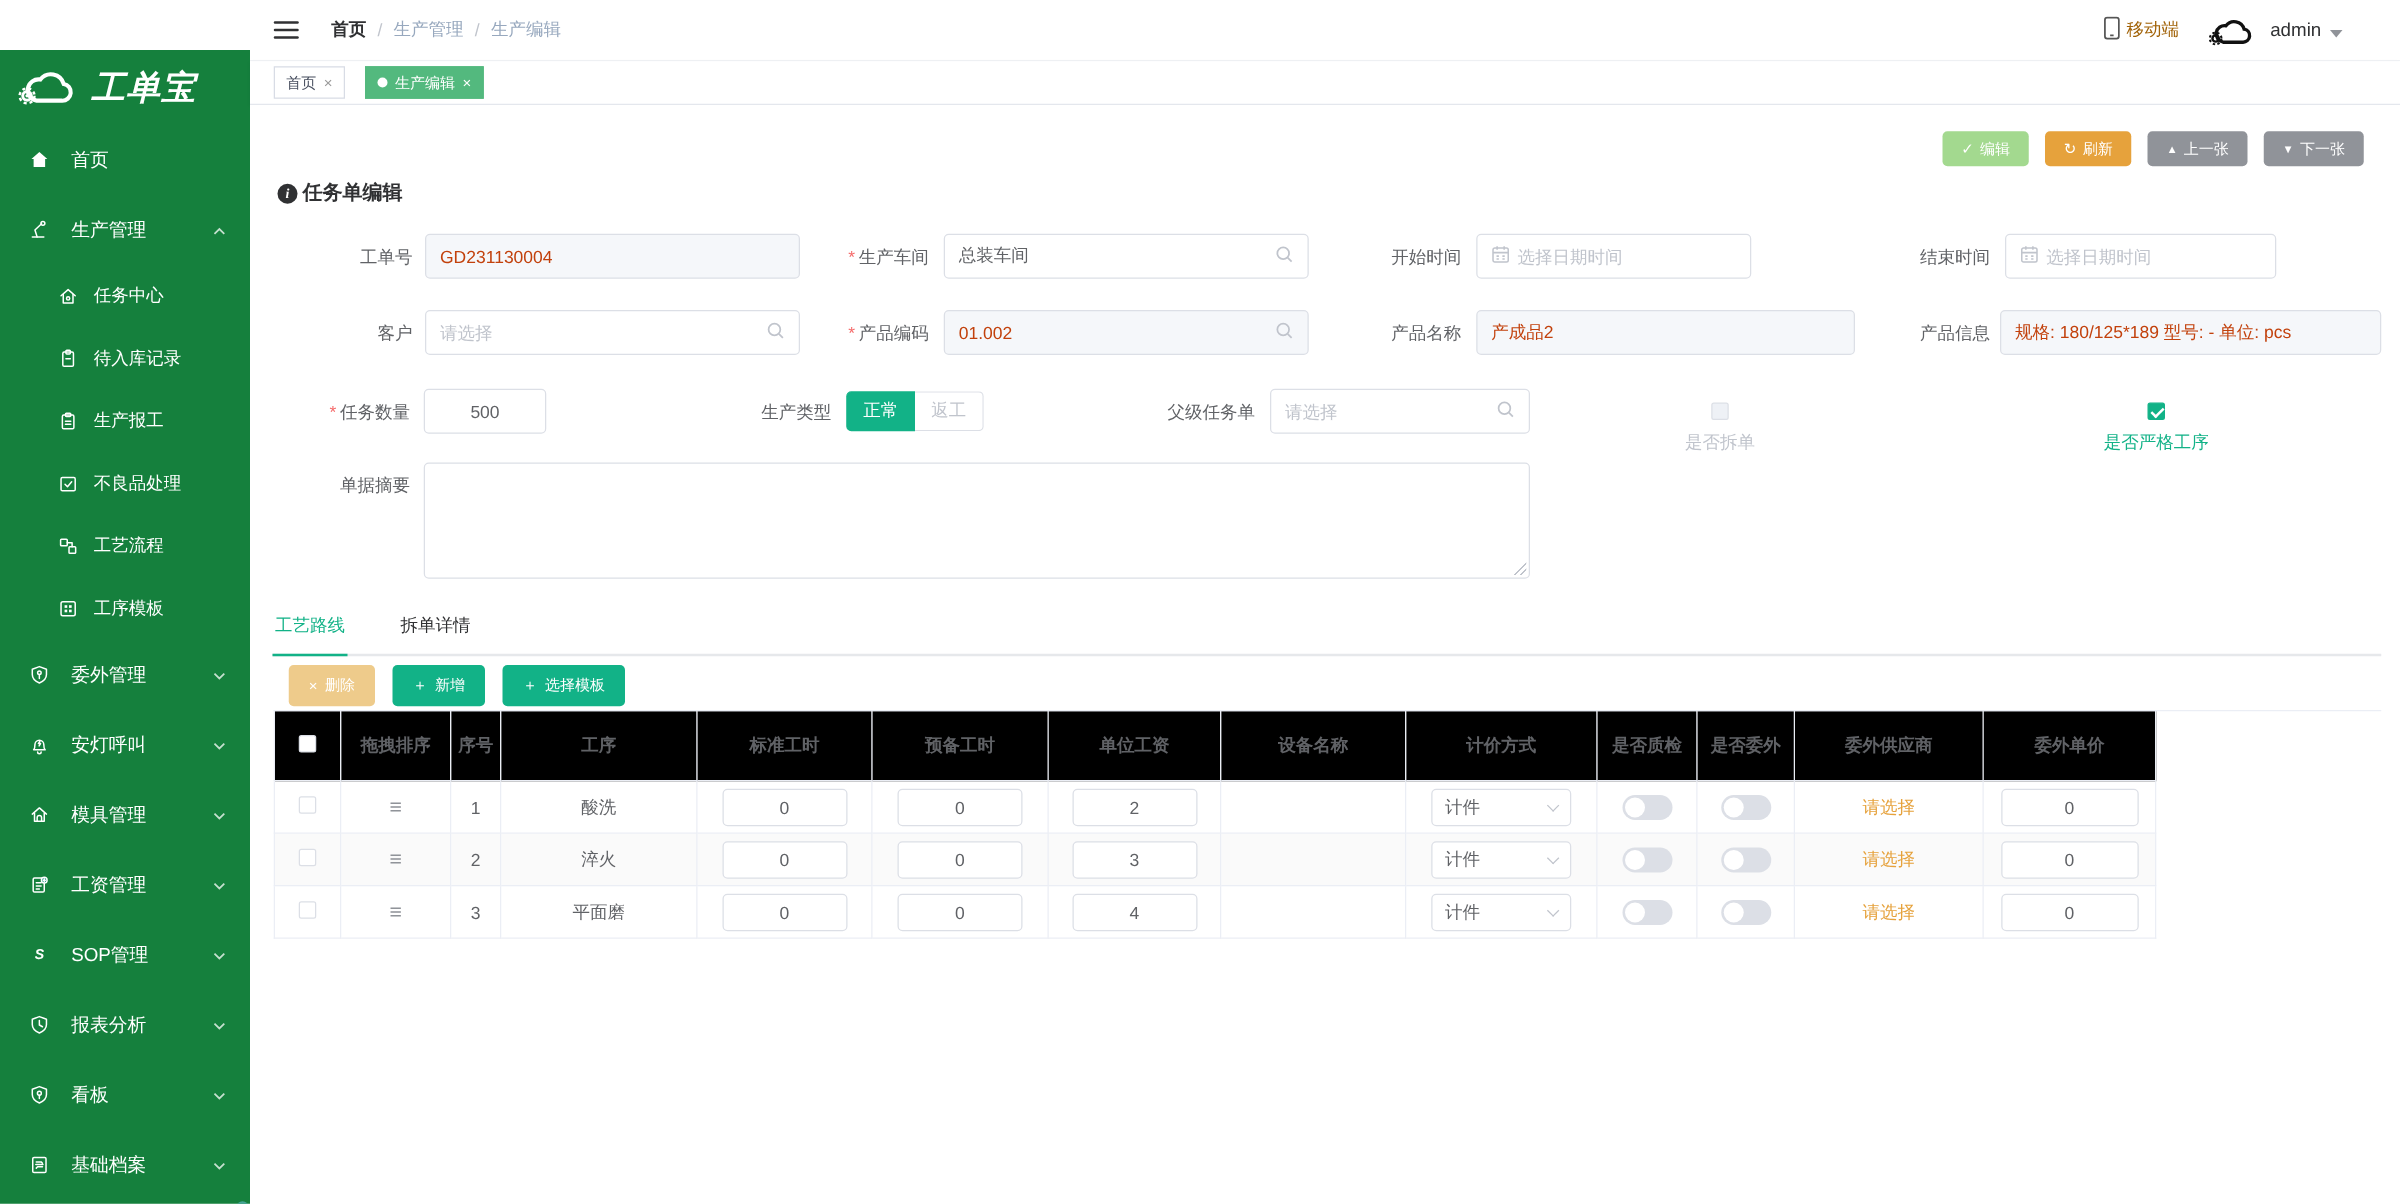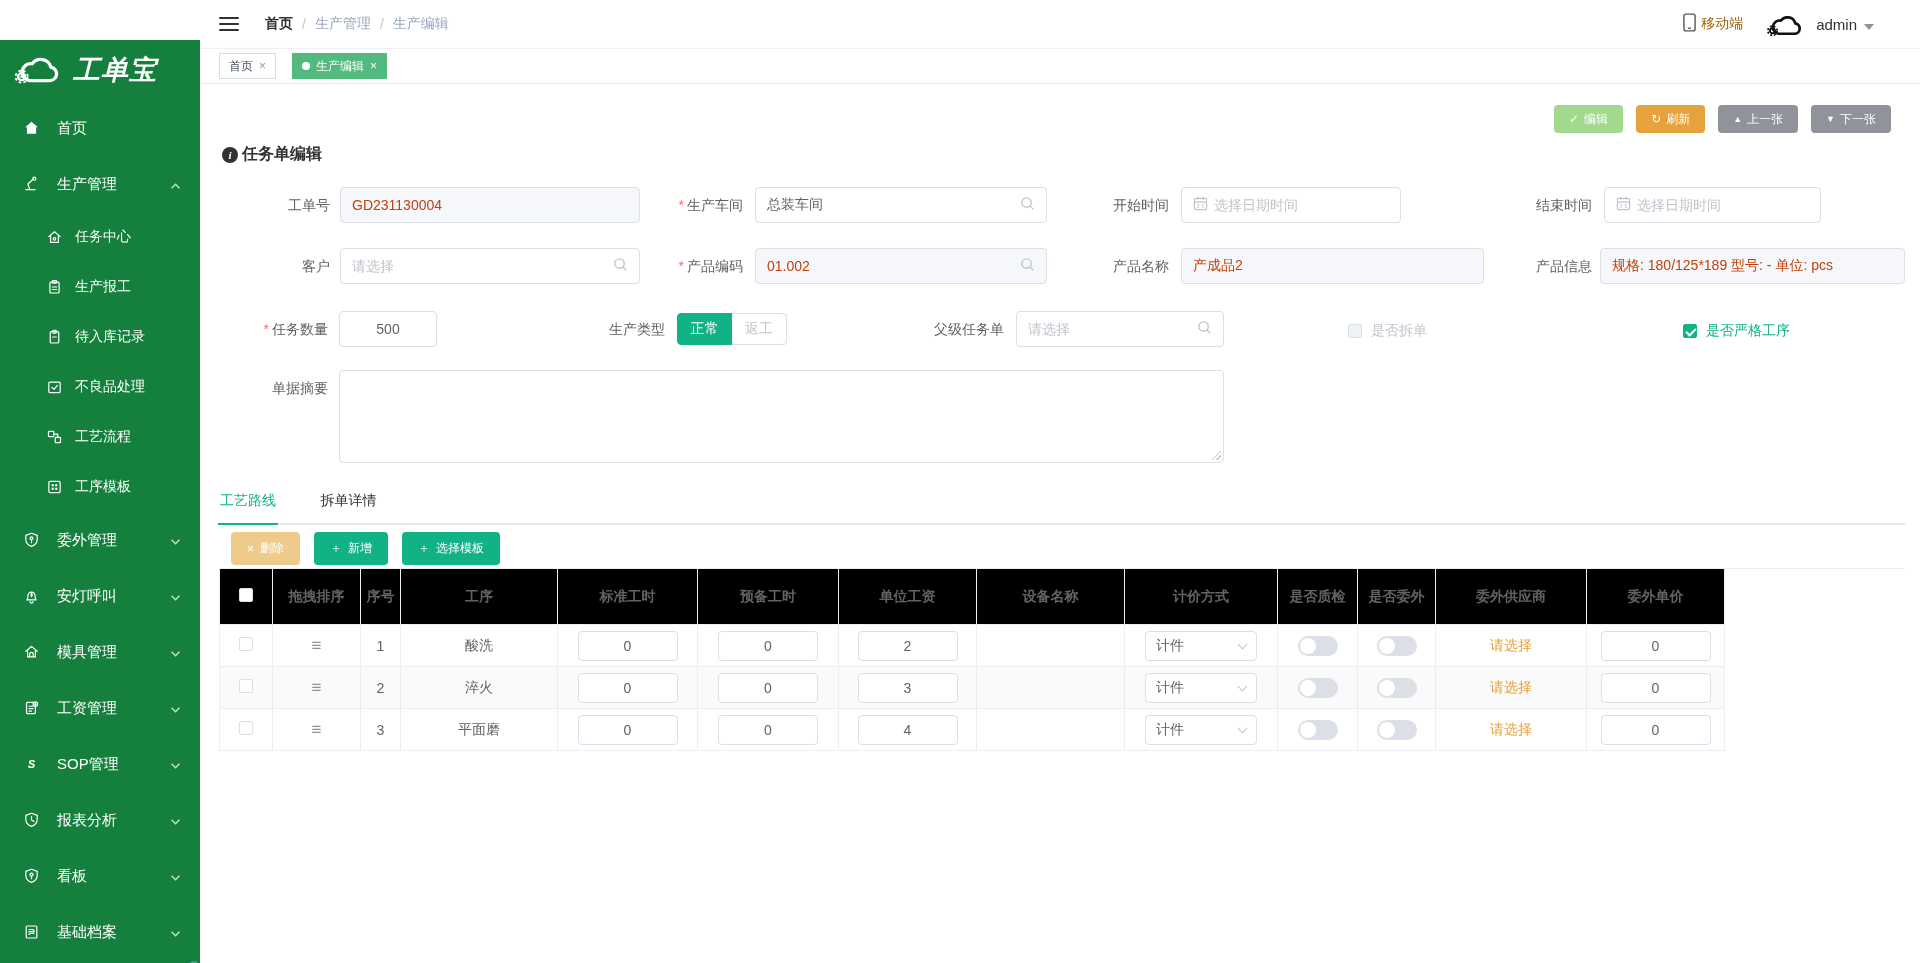--- a/index.html
+++ b/index.html
@@ -61,21 +61,21 @@
   .f-input.disabled { background:#f5f7fa; }
   .f-input.disabled input { color:#c2410c; }
   .f-input input::placeholder { color:#c0c4cc; }
   .f-input .iright { flex:none; }
 
   .radio-group { position:absolute; display:flex; }
   .rbtn { width:55px; height:32px; display:inline-flex; align-items:center; justify-content:center; font-size:14px; cursor:pointer; }
   .rbtn.on { background:#12b287; color:#fff; border:1px solid #12b287; border-radius:4px 0 0 4px; }
   .rbtn.off { background:#fff; color:#c0c4cc; border:1px solid #dcdfe6; border-left:none; border-radius:0 4px 4px 0; }
 
-  .cb-wrap { position:absolute; display:flex; align-items:center; gap:9px; cursor:pointer; }
+  .cb-wrap { position:absolute; display:flex; align-items:center; gap:9px; cursor:pointer;flex-direction:column; }
   .cb { display:inline-block; width:14px; height:14px; border:1px solid #dcdfe6; border-radius:2px; background:#eef1f6; position:relative; flex:none; }
   .cb.plain { background:#fff; }
   .cb.checked { background:#12b287; border-color:#12b287; }
   .cb.checked:after { content:''; position:absolute; left:4px; top:1px; width:4px; height:8px; border:solid #fff; border-width:0 2px 2px 0; transform:rotate(45deg); }
   .cb-label { font-size:14px; color:#c0c4cc; }
   .cb-label.green { color:#12b287; }
 
   .f-textarea { position:absolute; border:1px solid #dcdfe6; border-radius:4px; }
   .f-textarea textarea { width:100%; height:100%; border:none; outline:none; resize:none; font:inherit; padding:8px 12px; color:#606266; background:transparent; }
   .grip { position:absolute; right:2px; bottom:2px; width:11px; height:11px; background:linear-gradient(135deg, transparent 0 55%, #c0c4cc 55% 62%, transparent 62% 75%, #c0c4cc 75% 82%, transparent 82%); }
@@ -149,36 +149,36 @@
             <path d="M4 11.5 12 4.5l8 7"></path>
             <path d="M6.5 10v9.5h11V10"></path>
             <circle cx="12" cy="14.5" r="1.8"></circle>
           </svg>
         </span>
         <span class="lbl">任务中心</span>
       </div>
       <div class="nav-item sub">
         <span class="ic">
           <svg width="17" height="17" viewBox="0 0 24 24" fill="none" stroke="#fff" stroke-width="1.7" stroke-linecap="round" stroke-linejoin="round">
+            <rect x="6" y="4.5" width="12" height="16" rx="1.5"></rect>
+            <rect x="9.5" y="2.5" width="5" height="4" rx="1"></rect>
+            <path d="M9.5 12h5"></path>
+          </svg>
+        </span>
+        <span class="lbl">待入库记录</span>
+      </div>
+      <div class="nav-item sub">
+        <span class="ic">
+          <svg width="17" height="17" viewBox="0 0 24 24" fill="none" stroke="#fff" stroke-width="1.7" stroke-linecap="round" stroke-linejoin="round">
             <rect x="5.5" y="5" width="13" height="15.5" rx="1.5"></rect>
             <rect x="9" y="3" width="6" height="3.5" rx="1"></rect>
             <path d="M9 12h6M9 15.5h6"></path>
           </svg>
         </span>
         <span class="lbl">生产报工</span>
-      </div>
-      <div class="nav-item sub">
-        <span class="ic">
-          <svg width="17" height="17" viewBox="0 0 24 24" fill="none" stroke="#fff" stroke-width="1.7" stroke-linecap="round" stroke-linejoin="round">
-            <rect x="6" y="4.5" width="12" height="16" rx="1.5"></rect>
-            <rect x="9.5" y="2.5" width="5" height="4" rx="1"></rect>
-            <path d="M9.5 12h5"></path>
-          </svg>
-        </span>
-        <span class="lbl">待入库记录</span>
       </div>
       <div class="nav-item sub">
         <span class="ic">
           <svg width="17" height="17" viewBox="0 0 24 24" fill="none" stroke="#fff" stroke-width="1.7" stroke-linecap="round" stroke-linejoin="round">
             <rect x="4" y="5" width="16" height="15" rx="1.5"></rect>
             <path d="m8.5 12.5 2.8 2.8 4.7-5.6"></path>
           </svg>
         </span>
         <span class="lbl">不良品处理</span>
       </div>

